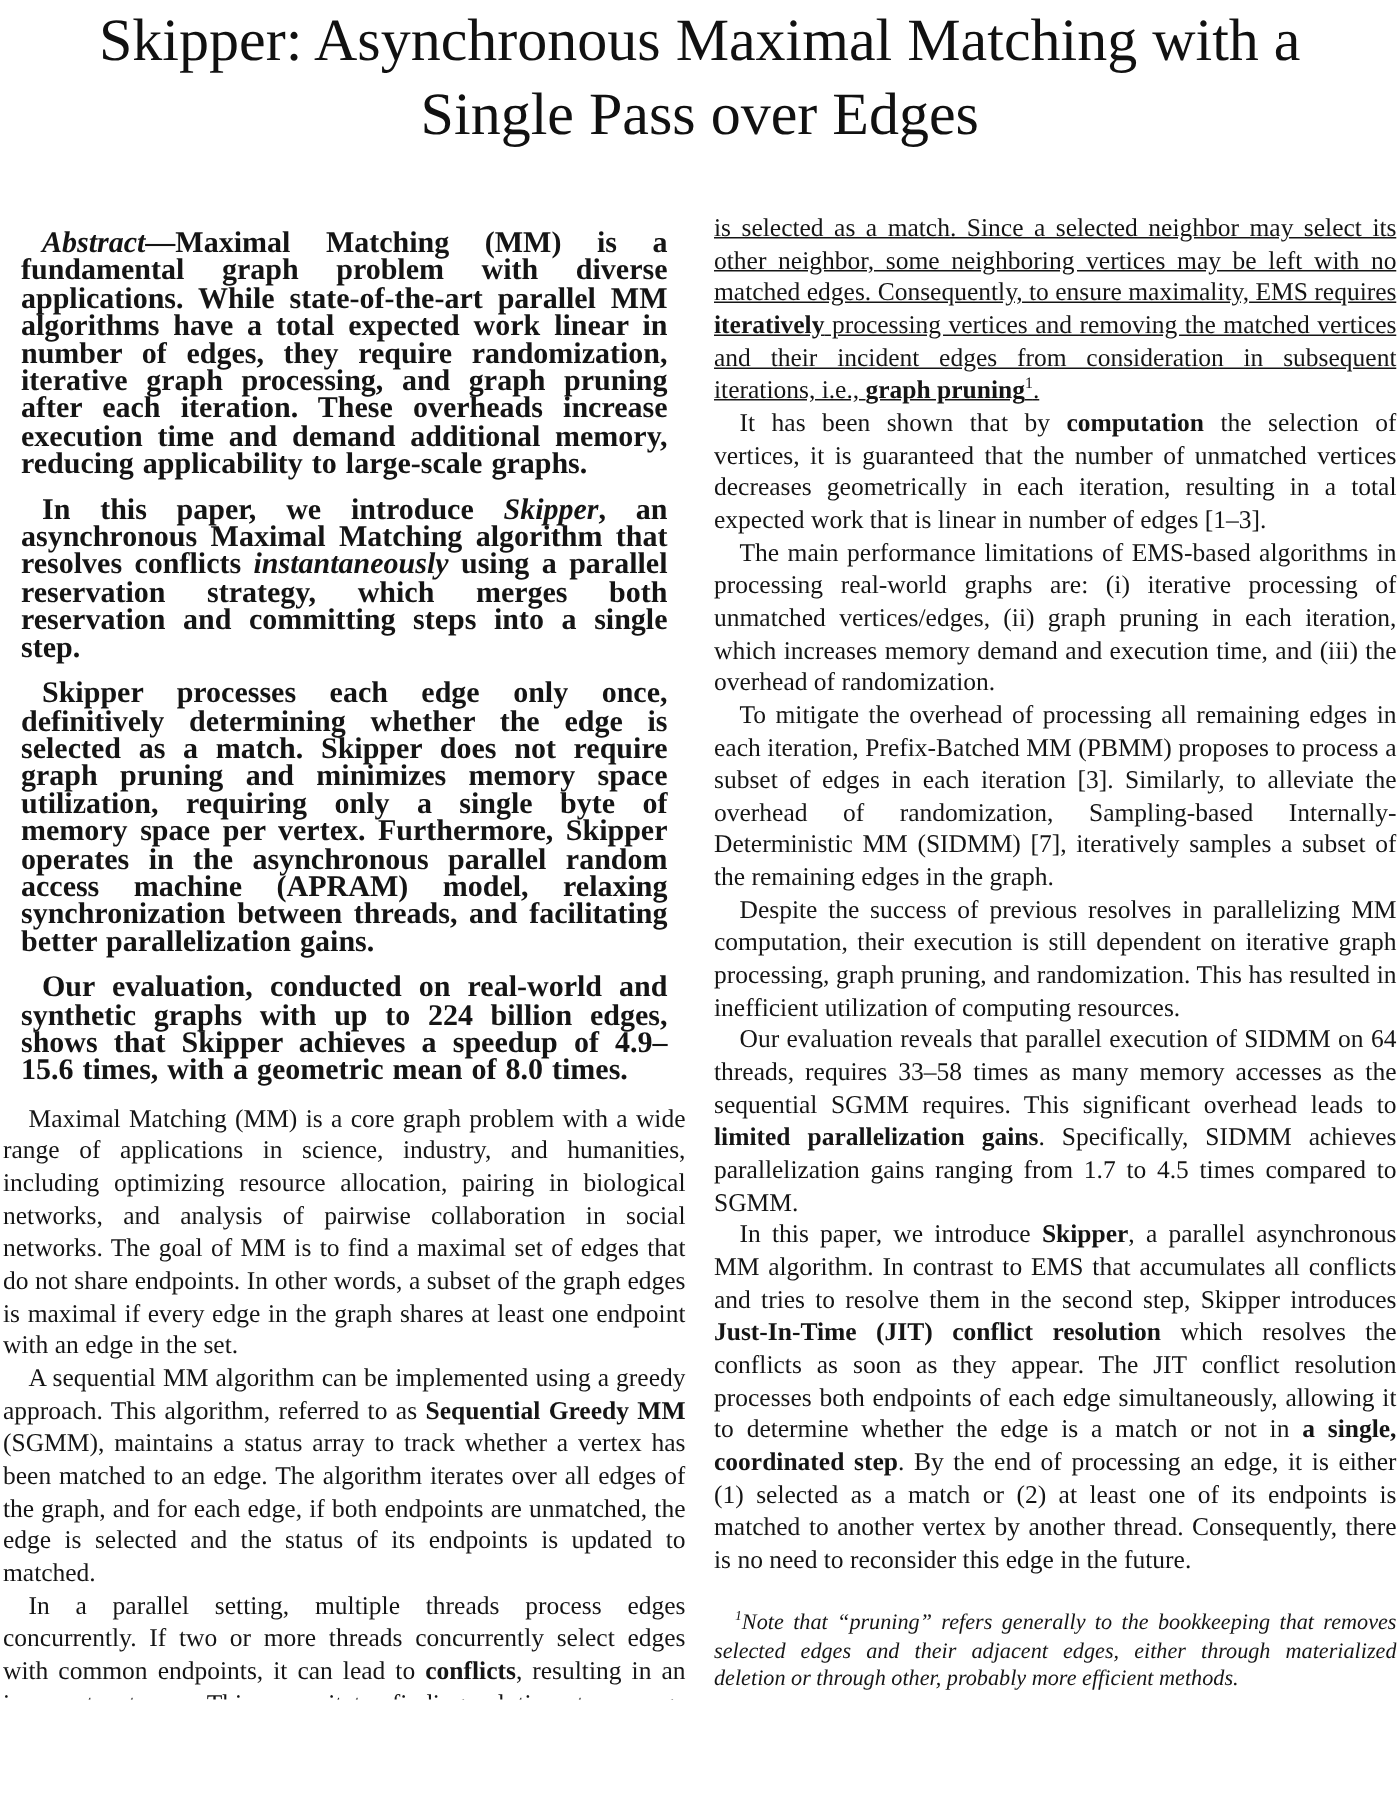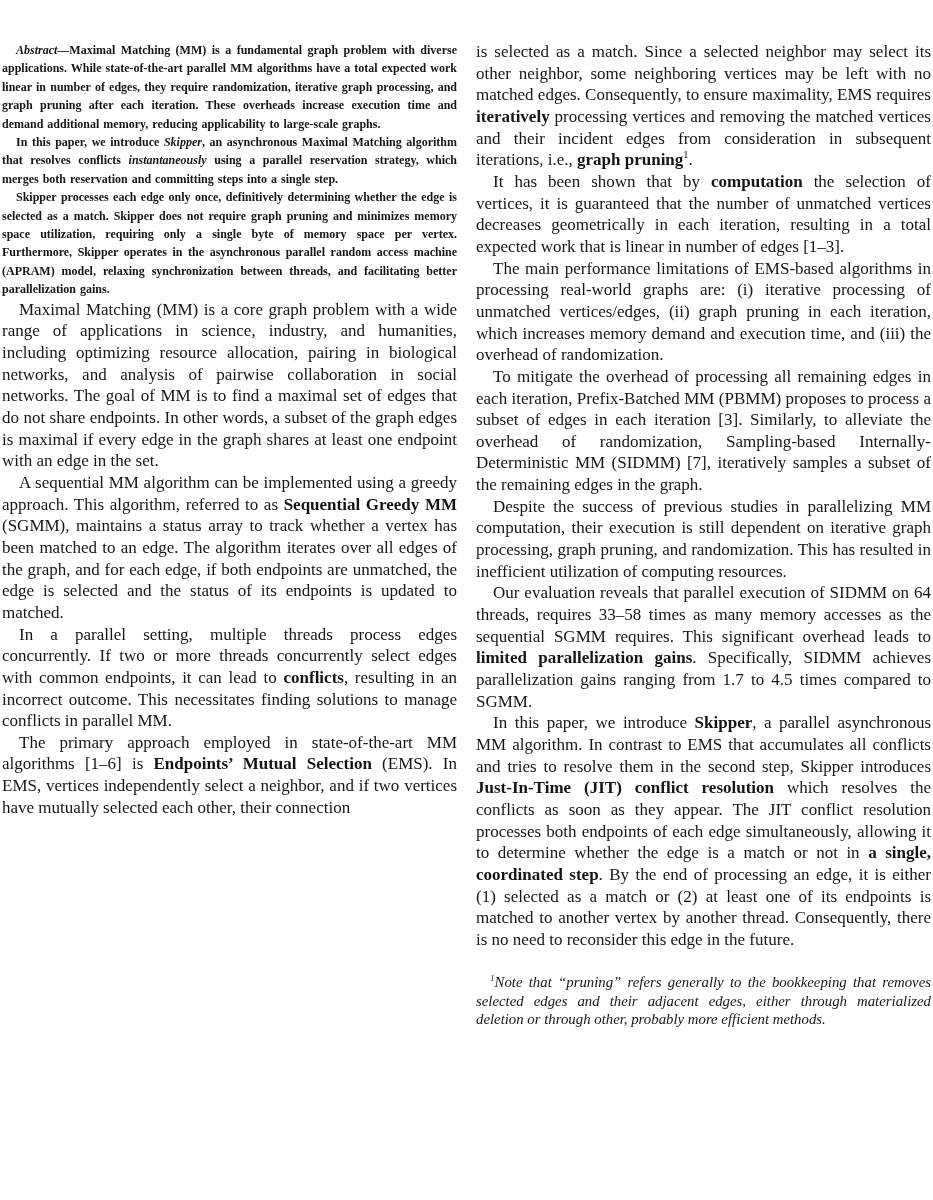--- a/index.html
+++ b/index.html
@@ -17,76 +17,78 @@
   .author-name{font-size:20px;line-height:23px;}
   .author-orcid{font-size:19px;line-height:22px;margin-top:2px;}
   .columns{
     display:flex;gap:19px;padding:0 2px;margin-top:41px;
     height:992px;overflow:hidden;
   }
   .col{flex:0 0 455px;width:455px;overflow:hidden;}
   .col-right{display:flex;flex-direction:column;}
   
   .abstract p{
-    margin:0;font-size:12px;font-weight:bold;line-height:18.4px;
+    margin:12px;font-size:20px;font-weight:bold;line-height:18.4px;
     text-align:justify;text-indent:14px;word-spacing:1px;
   }
   
   .section-heading{
     font-size:17.5px;font-weight:400;text-align:center;
     margin:22px 0 15px 0;letter-spacing:0.4px;
   }
   .section-heading .sc{font-variant:small-caps;letter-spacing:1.6px;}
   
   .bodytext p{
     margin:0;font-size:17px;line-height:21.65px;
     text-align:justify;text-indent:17px;
   }
-  .bodytext p.noindent{text-indent:0;}
+  .bodytext p.noindent{text-indent:0;text-decoration:underline;}
   .b{font-weight:bold;}
   .i{}
   .bi{font-weight:bold;font-style:italic;}
   .sup{vertical-align:super;font-size:0.62em;line-height:0;}
   
   .footnote{margin-top:auto;padding-bottom:4px;}
   .footnote p{
     margin:0;font-size:14.8px;line-height:18.6px;
     text-align:justify;text-indent:14px;font-style:italic;
   }
 </style>
 </head>
 <body>
 
 <div class="page">
 
+  <h1 class="paper-title">Skipper: Asynchronous Maximal Matching with a Single Pass over Edges</h1>
 
 
   <div class="columns">
 
     <div class="col col-left">
       <div class="abstract">
           <p><span class="bi">Abstract</span><span class="b">—Maximal Matching (MM) is a fundamental graph problem with diverse applications. While state-of-the-art parallel MM algorithms have a total expected work linear in number of edges, they require randomization, iterative graph processing, and graph pruning after each iteration. These overheads increase execution time and demand additional memory, reducing applicability to large-scale graphs.</span></p>
           <p><span class="b">In this paper, we introduce </span><span class="bi">Skipper</span><span class="b">, an asynchronous Maximal Matching algorithm that resolves conflicts </span><span class="bi">instantaneously</span><span class="b"> using a parallel reservation strategy, which merges both reservation and committing steps into a single step.</span></p>
           <p><span class="b">Skipper processes each edge only once, definitively determining whether the edge is selected as a match. Skipper does not require graph pruning and minimizes memory space utilization, requiring only a single byte of memory space per vertex. Furthermore, Skipper operates in the asynchronous parallel random access machine (APRAM) model, relaxing synchronization between threads, and facilitating better parallelization gains.</span></p>
+          <p><span class="b">Our evaluation, conducted on real-world and synthetic graphs with up to 224 billion edges, shows that Skipper achieves a speedup of 4.9–15.6 times, with a geometric mean of 8.0 times.</span></p>
         </div>
       <div class="bodytext">
           <p><span>Maximal Matching (MM) is a core graph problem with a wide range of applications in science, industry, and humanities, including optimizing resource allocation, pairing in biological networks, and analysis of pairwise collaboration in social networks. The goal of MM is to find a maximal set of edges that do not share endpoints. In other words, a subset of the graph edges is maximal if every edge in the graph shares at least one endpoint with an edge in the set.</span></p>
           <p><span>A sequential MM algorithm can be implemented using a greedy approach. This algorithm, referred to as </span><span class="b">Sequential Greedy MM</span><span> (SGMM), maintains a </span><span class="i">status</span><span> array to track whether a vertex has been matched to an edge. The algorithm iterates over all edges of the graph, and for each edge, if both endpoints are unmatched, the edge is selected and the </span><span class="i">status</span><span> of its endpoints is updated to matched.</span></p>
           <p><span>In a parallel setting, multiple threads process edges concurrently. If two or more threads concurrently select edges with common endpoints, it can lead to </span><span class="b">conflicts</span><span>, resulting in an incorrect outcome. This necessitates finding solutions to manage conflicts in parallel MM.</span></p>
           <p><span>The primary approach employed in state-of-the-art MM algorithms [1–6] is </span><span class="b">Endpoints’ Mutual Selection</span><span> (EMS). In EMS, vertices independently select a neighbor, and if two vertices have mutually selected each other, their connection</span></p>
         </div>
     </div>
 
     <div class="col col-right">
       <div class="bodytext">
           <p class="noindent"><span>is selected as a match. Since a selected neighbor may select its other neighbor, some neighboring vertices may be left with no matched edges. Consequently, to ensure maximality, EMS requires </span><span class="b">iteratively</span><span> processing vertices and removing the matched vertices and their incident edges from consideration in subsequent iterations, i.e., </span><span class="b">graph pruning</span><span class="sup">1</span><span>.</span></p>
           <p><span>It has been shown that by </span><span class="b">computation</span><span> the selection of vertices, it is guaranteed that the number of unmatched vertices decreases geometrically in each iteration, resulting in a total expected work that is linear in number of edges [1–3].</span></p>
           <p><span>The main performance limitations of EMS-based algorithms in processing real-world graphs are: (i) iterative processing of unmatched vertices/edges, (ii) graph pruning in each iteration, which increases memory demand and execution time, and (iii) the overhead of randomization.</span></p>
           <p><span>To mitigate the overhead of processing all remaining edges in each iteration, Prefix-Batched MM (PBMM) proposes to process a subset of edges in each iteration [3]. Similarly, to alleviate the overhead of randomization, Sampling-based Internally-Deterministic MM (SIDMM) [7], iteratively samples a subset of the remaining edges in the graph.</span></p>
-          <p><span>Despite the success of previous studies in parallelizing MM computation, their execution is still dependent on iterative graph processing, graph pruning, and randomization. This has resulted in inefficient utilization of computing resources.</span></p>
+          <p><span>Despite the success of previous resolves in parallelizing MM computation, their execution is still dependent on iterative graph processing, graph pruning, and randomization. This has resulted in inefficient utilization of computing resources.</span></p>
           <p><span>Our evaluation reveals that parallel execution of SIDMM on 64 threads, requires 33–58 times as many memory accesses as the sequential SGMM requires. This significant overhead leads to </span><span class="b">limited parallelization gains</span><span>. Specifically, SIDMM achieves parallelization gains ranging from 1.7 to 4.5 times compared to SGMM.</span></p>
           <p><span>In this paper, we introduce </span><span class="b">Skipper</span><span>, a parallel asynchronous MM algorithm. In contrast to EMS that accumulates all conflicts and tries to resolve them in the second step, Skipper introduces </span><span class="b">Just-In-Time (JIT) conflict resolution</span><span> which resolves the conflicts as soon as they appear. The JIT conflict resolution processes both endpoints of each edge simultaneously, allowing it to determine whether the edge is a match or not in </span><span class="b">a single, coordinated step</span><span>. By the end of processing an edge, it is either (1) selected as a match or (2) at least one of its endpoints is matched to another vertex by another thread. Consequently, there is </span><span class="i">no need to reconsider</span><span> this edge in the future.</span></p>
         </div>
       <div class="footnote">
           <p><span class="sup">1</span><span>Note that “pruning” refers generally to the bookkeeping that removes selected edges and their adjacent edges, either through materialized deletion or through other, probably more efficient methods.</span></p>
         </div>
     </div>
 
   </div>
 </div>

